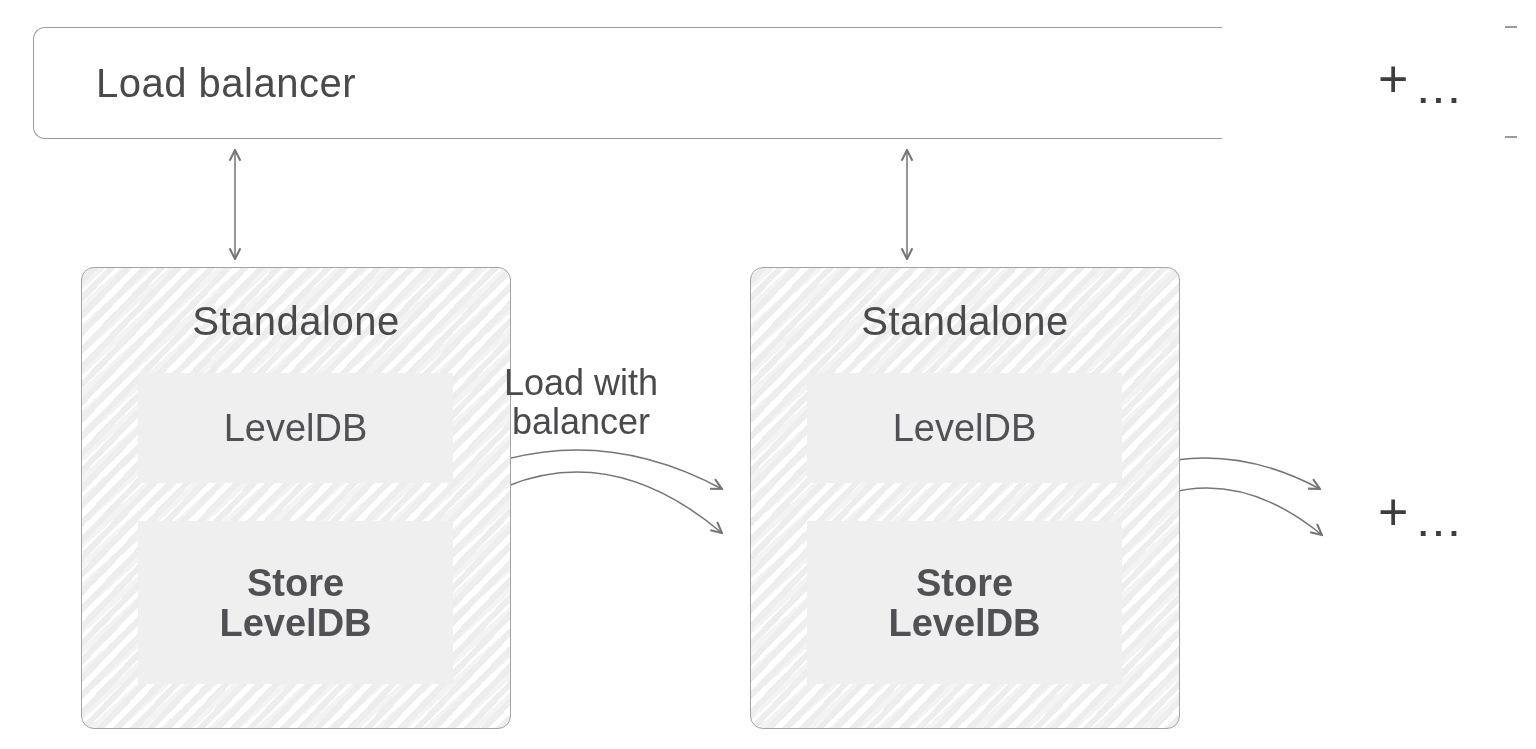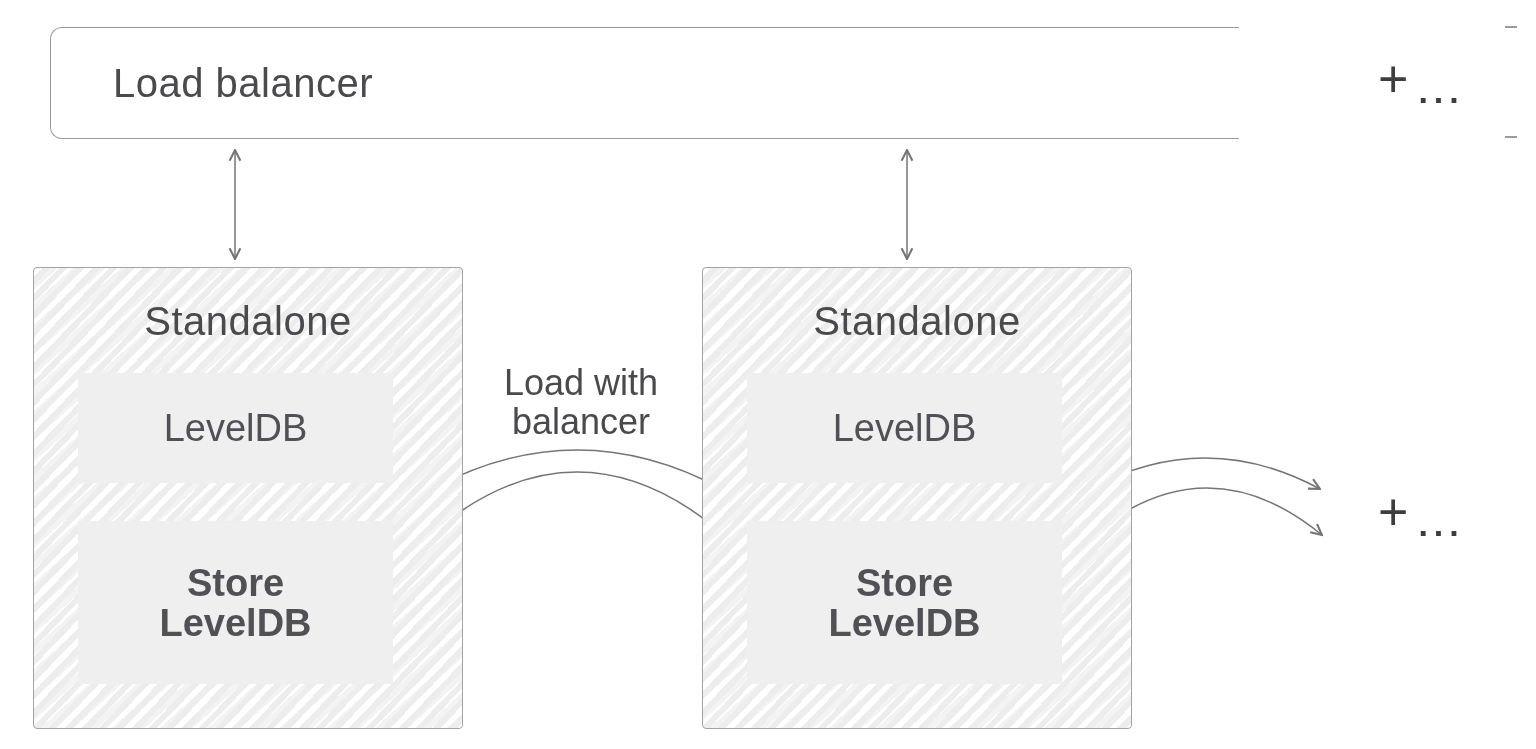--- a/index.html
+++ b/index.html
@@ -5,51 +5,52 @@
   html,body{margin:0;padding:0;background:#ffffff;}
   .canvas{
     position:relative;width:1536px;height:749px;background:#ffffff;
     overflow:hidden;font-family:"Liberation Sans", sans-serif;color:#4a4a4d;
   }
   
   .arrows{position:absolute;left:0;top:0;width:1536px;height:749px;pointer-events:none;}
   .arrows path,.arrows line{fill:none;stroke:#757575;stroke-width:1.5;}
   
   .lb-box{
-    position:absolute;left:50px;top:27px;width:1188px;height:110px;
+    position:absolute;left:33px;top:27px;width:1188px;height:110px;
     border:1.5px solid #9a9a9a;border-right:none;border-radius:12px 0 0 12px;
     background:#ffffff;display:flex;align-items:center;
   }
   .lb-label{margin-left:62px;font-size:40px;letter-spacing:0.5px;color:#4a4a4d;}
   .edge-dash{position:absolute;left:1505px;width:12px;height:2px;background:#9a9a9a;}
   .dash-top{top:26px;}
   .dash-bottom{top:136px;}
   
   .more{position:absolute;display:flex;align-items:flex-start;color:#3d3d3f;}
   .more-top{left:1378px;top:50px;}
   .more-bottom{left:1378px;top:483px;}
   .more .plus{font-size:52px;font-weight:300;line-height:58px;}
   .more .dots{font-size:34px;font-weight:700;letter-spacing:6px;line-height:34px;margin-left:10px;margin-top:24px;}
   
   .node{
     position:absolute;top:267px;width:428px;height:460px;
-    border:1.5px solid #a3a3a3;border-radius:4px;
+    border:1.5px solid #a3a3a3;border-radius:13px;
     background-color:#ffffff;
     background-image:
       repeating-linear-gradient(134deg, rgba(0,0,0,0) 0 6px, #ededed 6px 12px),
       repeating-linear-gradient(138deg, rgba(0,0,0,0) 0 10px, #f3f3f3 10px 16px);
+    margin-left: 48px;
   }
   .node-left{left:33px;}
   .node-right{left:702px;}
   .node-title{
     position:absolute;top:30px;left:0;width:100%;height:46px;line-height:46px;
     text-align:center;font-size:40px;letter-spacing:0.5px;color:#4a4a4d;
   }
   .inner{
-    position:absolute;left:44px;width:315px;background:#efefef;
+    position:absolute;left:56px;width:315px;background:#efefef;
     display:flex;flex-direction:column;align-items:center;justify-content:center;
     font-size:38px;line-height:40px;color:#515155;text-align:left;
   }
   .inner-leveldb{top:105px;height:110px;}
   .inner-store{top:253px;height:163px;font-weight:bold;}
   
   .copy-label{
     position:absolute;left:431px;top:363px;width:300px;
     text-align:center;font-size:36px;line-height:39px;color:#4a4a4d;
   }

